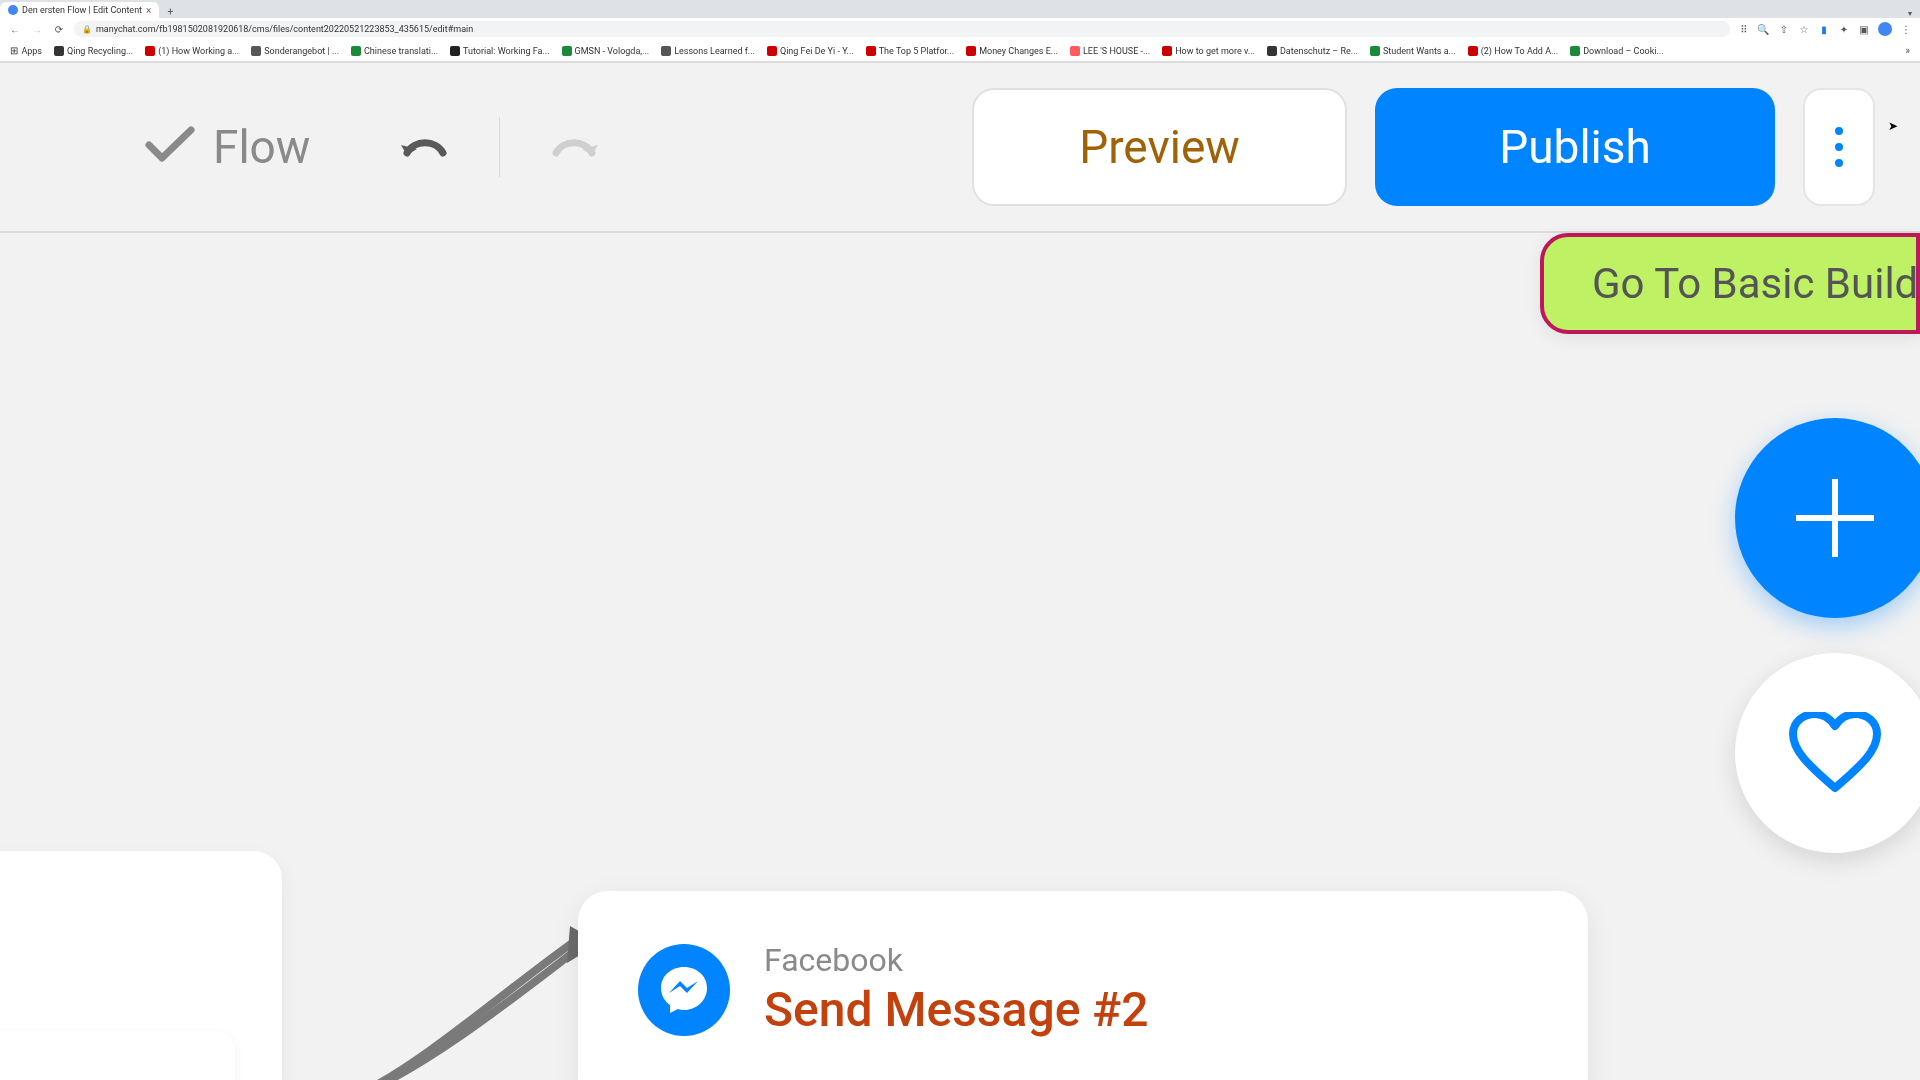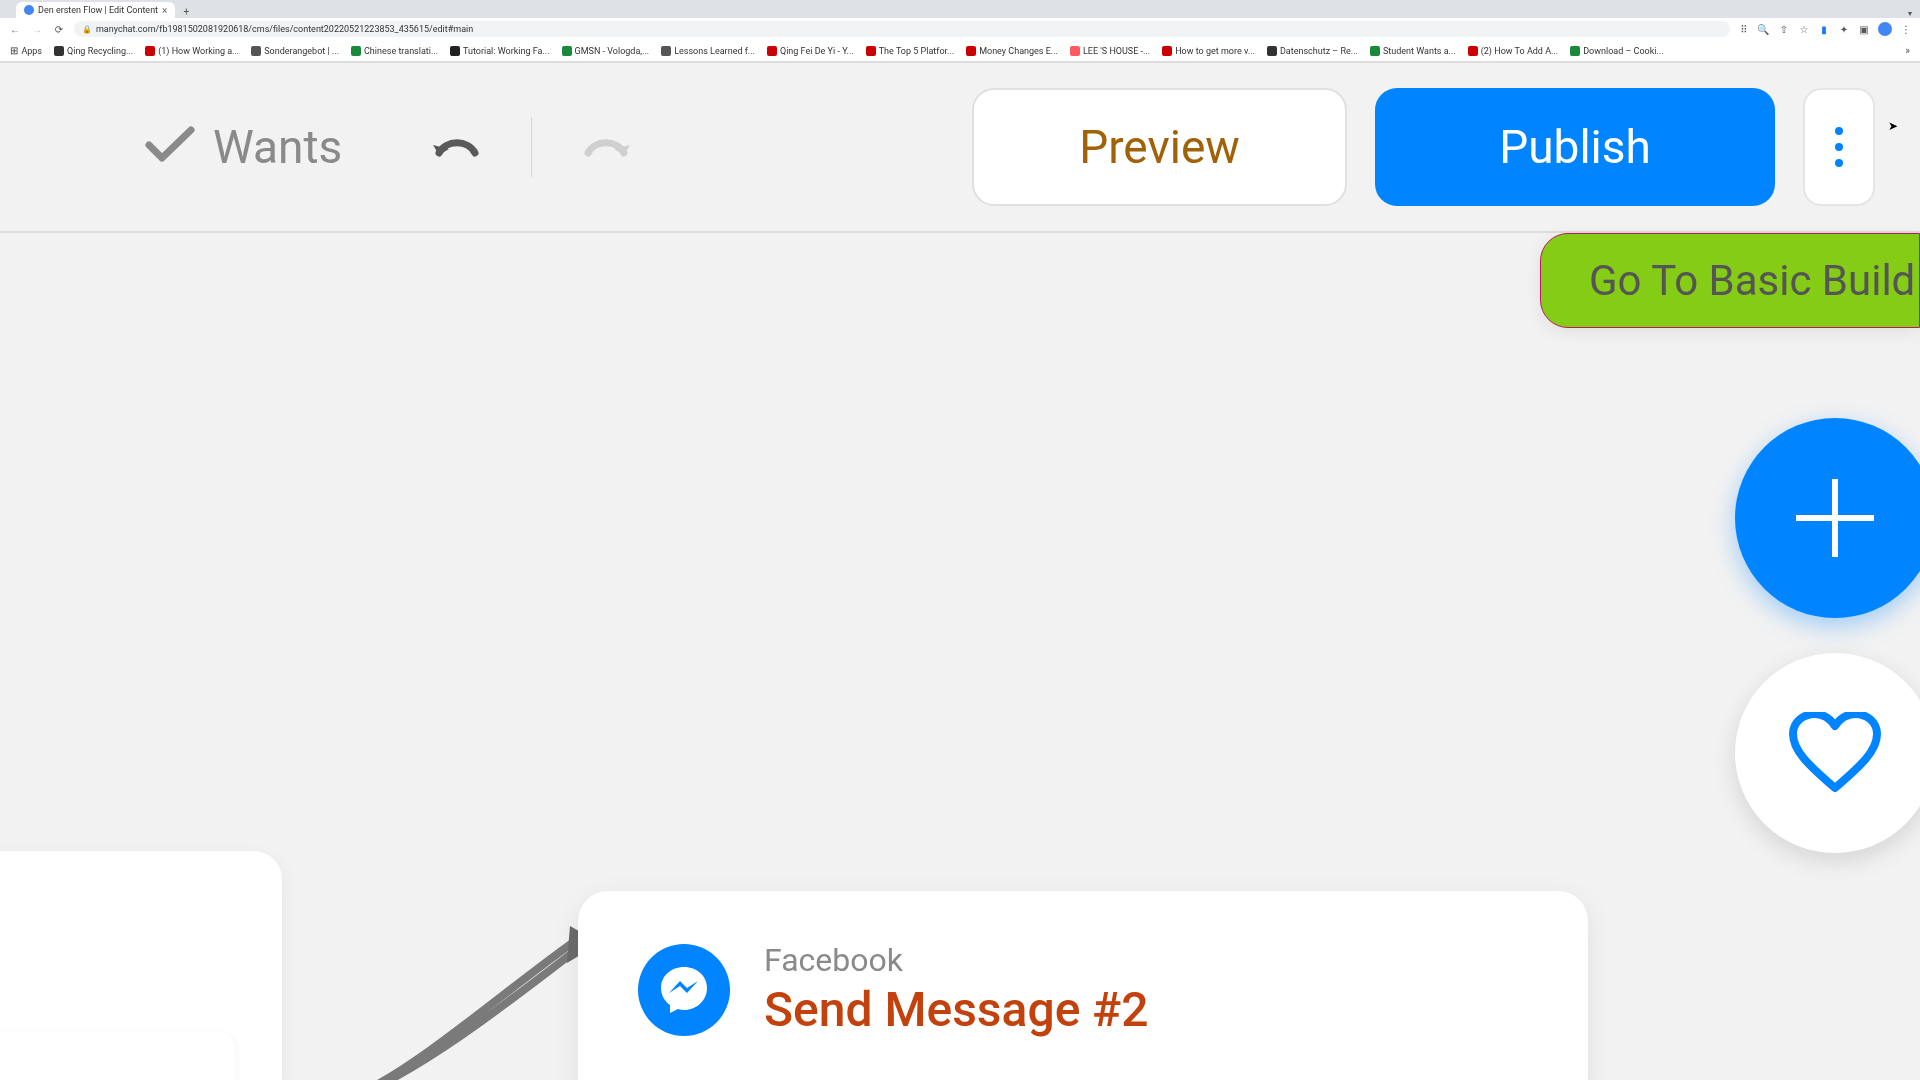--- a/index.html
+++ b/index.html
@@ -1,20 +1,20 @@
 <!DOCTYPE html>
 <html><head>
   <meta charset="utf-8">
   <style>
     * { margin: 0; padding: 0; box-sizing: border-box; font-family: -apple-system, BlinkMacSystemFont, "Segoe UI", Roboto, sans-serif; }
     body { background: #f5f5f5; width: 1920px; height: 1080px; overflow: hidden; position: relative; }
     
     
     .browser-chrome { background: #fff; border-bottom: 1px solid #ddd; }
-    .tab-bar { background: #dee1e6; height: 18px; display: flex; align-items: flex-end; padding-left: 16px; }
+    .tab-bar { background: #dee1e6; height: 18px; display: flex; align-items: flex-end; padding-left: 0; }
     .tab { background: #fff; height: 16px; border-radius: 6px 6px 0 0; display: flex; align-items: center; padding: 0 8px; gap: 4px; font-size: 9px; color: #333; }
     .tab-favicon { width: 10px; height: 10px; background: #4285f4; border-radius: 50%; }
     .tab-close { font-size: 10px; color: #666; cursor: pointer; }
     .new-tab { width: 14px; height: 14px; display: flex; align-items: center; justify-content: center; font-size: 10px; color: #555; margin-left: 4px; }
     .caret-down { margin-left: auto; margin-right: 8px; font-size: 8px; color: #555; }
     
     .address-row { height: 22px; display: flex; align-items: center; padding: 0 8px; gap: 8px; background: #fff; }
     .nav-btn { width: 14px; height: 14px; display: flex; align-items: center; justify-content: center; color: #555; font-size: 10px; }
     .nav-btn.disabled { color: #bbb; }
     .address-bar { flex: 1; background: #f1f3f4; border-radius: 10px; height: 16px; display: flex; align-items: center; padding: 0 8px; gap: 4px; font-size: 9px; color: #333; }
@@ -42,21 +42,21 @@
     
     .action-buttons { display: flex; gap: 28px; margin-left: auto; align-items: center; }
     .preview-btn { background: #fff; border: 2px solid #e0e0e0; border-radius: 22px; width: 375px; height: 118px; font-size: 46px; color: #a16207; display: flex; align-items: center; justify-content: center; cursor: pointer; }
     .publish-btn { background: #0084ff; border: none; border-radius: 22px; width: 400px; height: 118px; font-size: 46px; color: #fff; display: flex; align-items: center; justify-content: center; cursor: pointer; }
     .more-btn { background: #fff; border: 2px solid #e5e5e5; border-radius: 18px; width: 72px; height: 118px; display: flex; align-items: center; justify-content: center; cursor: pointer; }
     .more-dots { display: flex; flex-direction: column; gap: 8px; }
     .more-dot { width: 8px; height: 8px; border-radius: 50%; background: #0084ff; }
     
     .toolbar-separator { height: 2px; background: #dcdcdc; margin: 0; }
     
-    .go-basic-pill { position: absolute; right: 0; top: 170px; background: #84cc16; border: 1px solid #be185d; border-radius: 28px 0 0 28px; padding: 22px 0 22px 48px; font-size: 42px; color: #555; box-shadow: 0 4px 18px rgba(0,0,0,0.08); white-space: nowrap; width: 380px; overflow: hidden; }
+    .go-basic-pill { position: absolute; right: 0; top: 170px; background: #bef264; border: 4px solid #be185d; border-radius: 28px 0 0 28px; padding: 22px 0 22px 48px; font-size: 42px; color: #555; box-shadow: 0 4px 18px rgba(0,0,0,0.08); white-space: nowrap; width: 380px; overflow: hidden; }
     
     .fab-add { position: absolute; right: -15px; top: 355px; width: 200px; height: 200px; border-radius: 50%; background: #0084ff; display: flex; align-items: center; justify-content: center; box-shadow: 0 8px 24px rgba(0,132,255,0.35); cursor: pointer; }
     .fab-plus-h { position: absolute; width: 78px; height: 6px; background: #fff; }
     .fab-plus-v { position: absolute; width: 6px; height: 78px; background: #fff; }
     
     .fab-heart { position: absolute; right: -15px; top: 590px; width: 200px; height: 200px; border-radius: 50%; background: #fff; display: flex; align-items: center; justify-content: center; box-shadow: 0 8px 24px rgba(0,0,0,0.12); cursor: pointer; }
     
     
     .node-ghost { position: absolute; left: -80px; bottom: -30px; width: 362px; height: 260px; background: #fff; border-radius: 28px; box-shadow: 0 6px 20px rgba(0,0,0,0.06); }
     .node-ghost-inner { position: absolute; left: -120px; bottom: -60px; width: 355px; height: 110px; background: #fff; border-radius: 18px; box-shadow: 0 3px 10px rgba(0,0,0,0.06); }
@@ -180,21 +180,21 @@
 
 <div class="app-area">
 
   <div class="toolbar">
     <div class="saved-group">
       <span class="check-icon">
         <svg width="50" height="40" viewBox="0 0 50 40">
             <path d="M4 20 L17 33 L46 5" stroke="#8a8a8a" stroke-width="7" fill="none" stroke-linecap="round" stroke-linejoin="round"></path>
           </svg>
       </span>
-      <span class="saved-text">Wants</span>
+      <span class="saved-text">Flow</span>
     </div>
     <div class="undo-redo-group">
       <span class="undo-btn">
         <svg width="56" height="36" viewBox="0 0 56 36">
             <path d="M12 26 A20 18 0 0 1 48 26" stroke="#5a5a5a" stroke-width="7" fill="none" stroke-linecap="round"></path>
             <path d="M6 18 L12 28 L22 22" fill="#5a5a5a"></path>
           </svg>
       </span>
       <div class="divider"></div>
       <span class="redo-btn">

